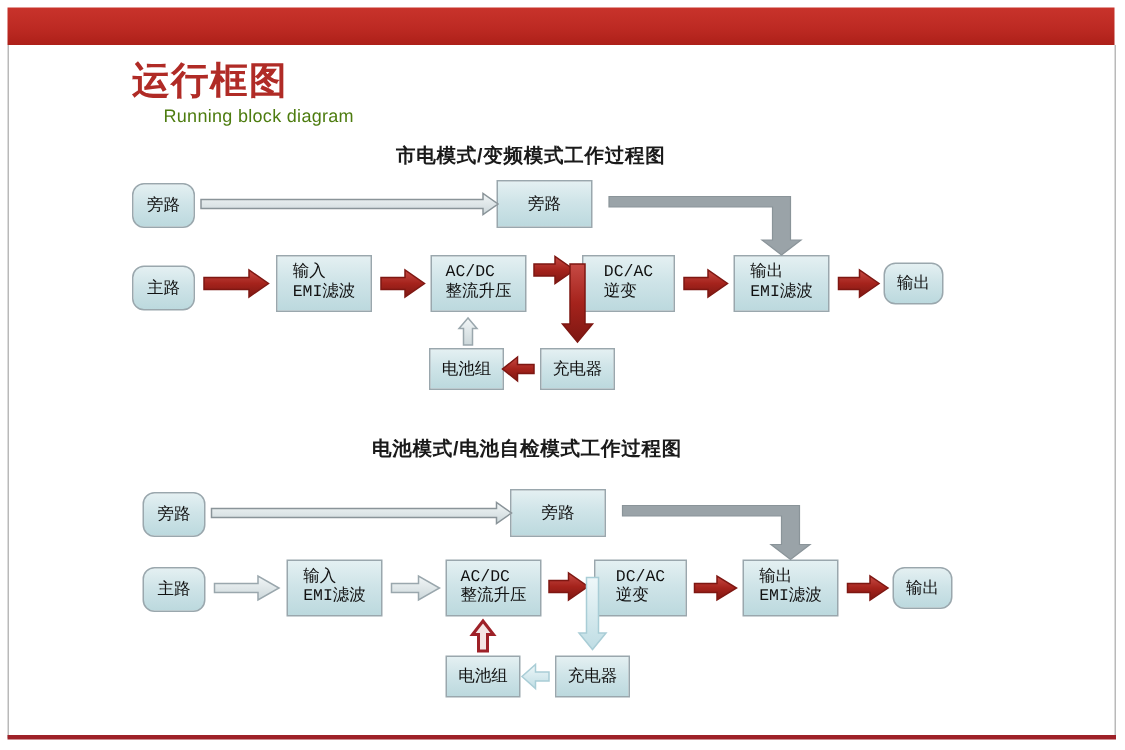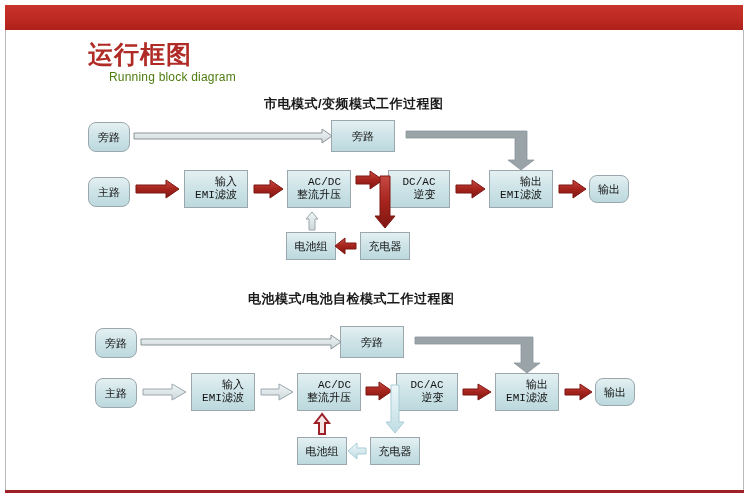--- a/index.html
+++ b/index.html
@@ -24,21 +24,21 @@
     letter-spacing:.2px;margin-left:19px;}
   .section-title{position:absolute;font-size:13px;font-weight:bold;color:#1a1a1a;
     white-space:nowrap;letter-spacing:.5px;}
   #sec1-title{left:264px;top:95px;}
   #sec2-title{left:248px;top:290px;}
 
   
   .node{position:absolute;box-sizing:border-box;
     background:linear-gradient(to bottom,#e4f0f2 0%,#cfe4e8 45%,#bcd9de 100%);
     border:1px solid #9aa7ad;
-    display:flex;align-items:center;justify-content:center;text-align:right;
+    display:flex;align-items:center;justify-content:center;text-align:left;
     font-size:11px;color:#111;line-height:1.15;}
   .node.round{border-radius:8px;}
   .node .l2{display:block;font-family:Liberation Mono, monospace;}
 
   
   svg.overlay{position:absolute;left:0;top:0;width:750px;height:500px;
     pointer-events:none;}
 </style>
 </head>
 <body>

